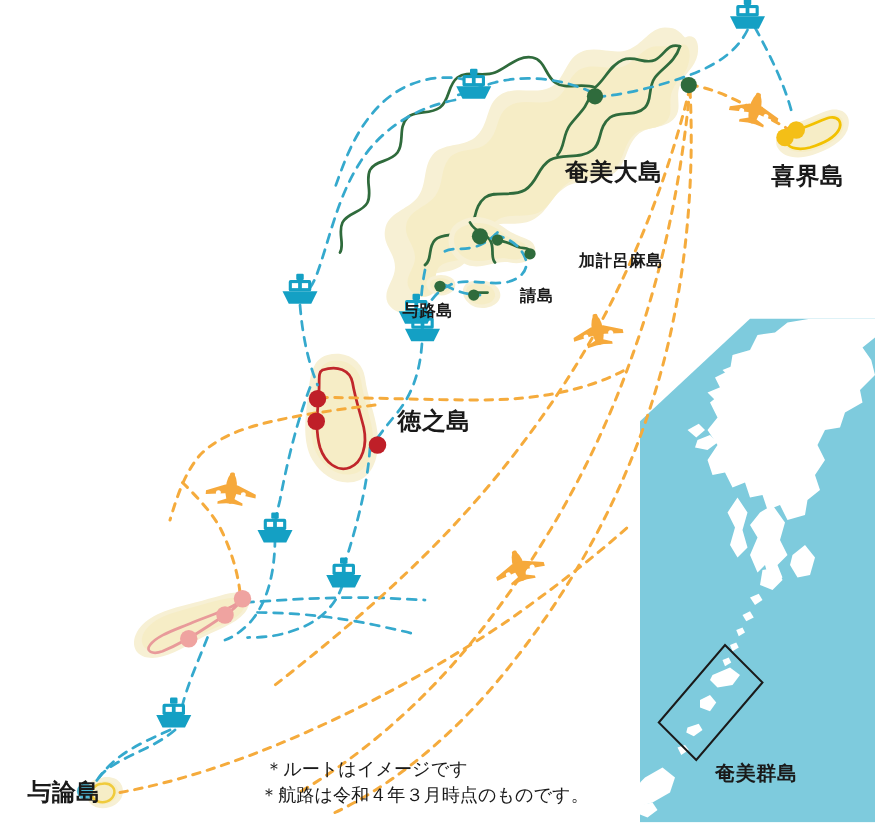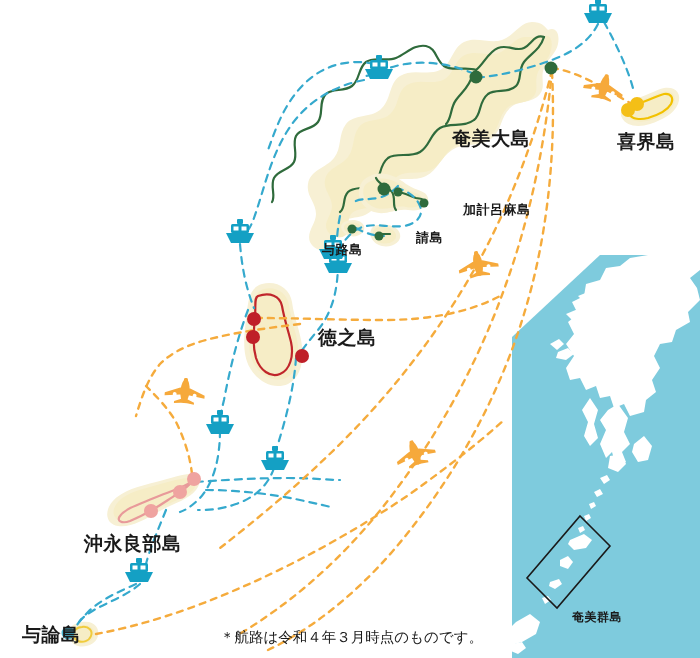--- a/index.html
+++ b/index.html
@@ -28,21 +28,21 @@
     position: absolute;
     white-space: nowrap;
     color: #1a1a1a;
     font-weight: bold;
     letter-spacing: 0.5px;
     line-height: 1;
     font-family: "DejaVu Sans", "Liberation Sans", sans-serif;
   }
   .lbl-big { font-size: 19px; }
   .lbl-mid { font-size: 13px; }
-  .lbl-inset { font-size: 12px; }
+  .lbl-inset { font-size: 16px; }
   .note {
     position: absolute;
     font-size: 14.5px;
     color: #1a1a1a;
     white-space: nowrap;
     line-height: 1.45;
     font-family: "DejaVu Sans", "Liberation Sans", sans-serif;
   }
 </style>
 </head>
@@ -361,20 +361,20 @@
       </g>
     </g>
   </svg>
 
   <div class="lbl lbl-big" style="left:452px; top:129px;">奄美大島</div>
   <div class="lbl lbl-big" style="left:617px; top:132px;text-align:right;">喜界島</div>
   <div class="lbl lbl-mid" style="left:429px; top:203px;margin-left:34px;">加計呂麻島</div>
   <div class="lbl lbl-mid" style="left:322px; top:203px;margin-top:40px;">与路島</div>
   <div class="lbl lbl-mid" style="left:416px; top:231px;">請島</div>
   <div class="lbl lbl-big" style="left:318px; top:328px;">徳之島</div>
-  <div class="lbl lbl-big" style="left:84px; top:534px;">沖永良部島</div>
   <div class="lbl lbl-big" style="left:22px; top:625px;">与論島</div>
 
   <div class="lbl lbl-inset" style="left:572px; top:611px;">奄美群島</div>
 
-  <div class="note" style="left:220px; top:627px;">＊航路は令和４年３月時点のものです。</div>
+  <div class="note" style="left:212px; top:606px;">＊ルートはイメージです</div>
+  <div class="note" style="left:208px; top:627px;">＊航路は令和４年３月時点のものです。</div>
 
 </div>
 
 </body></html>

